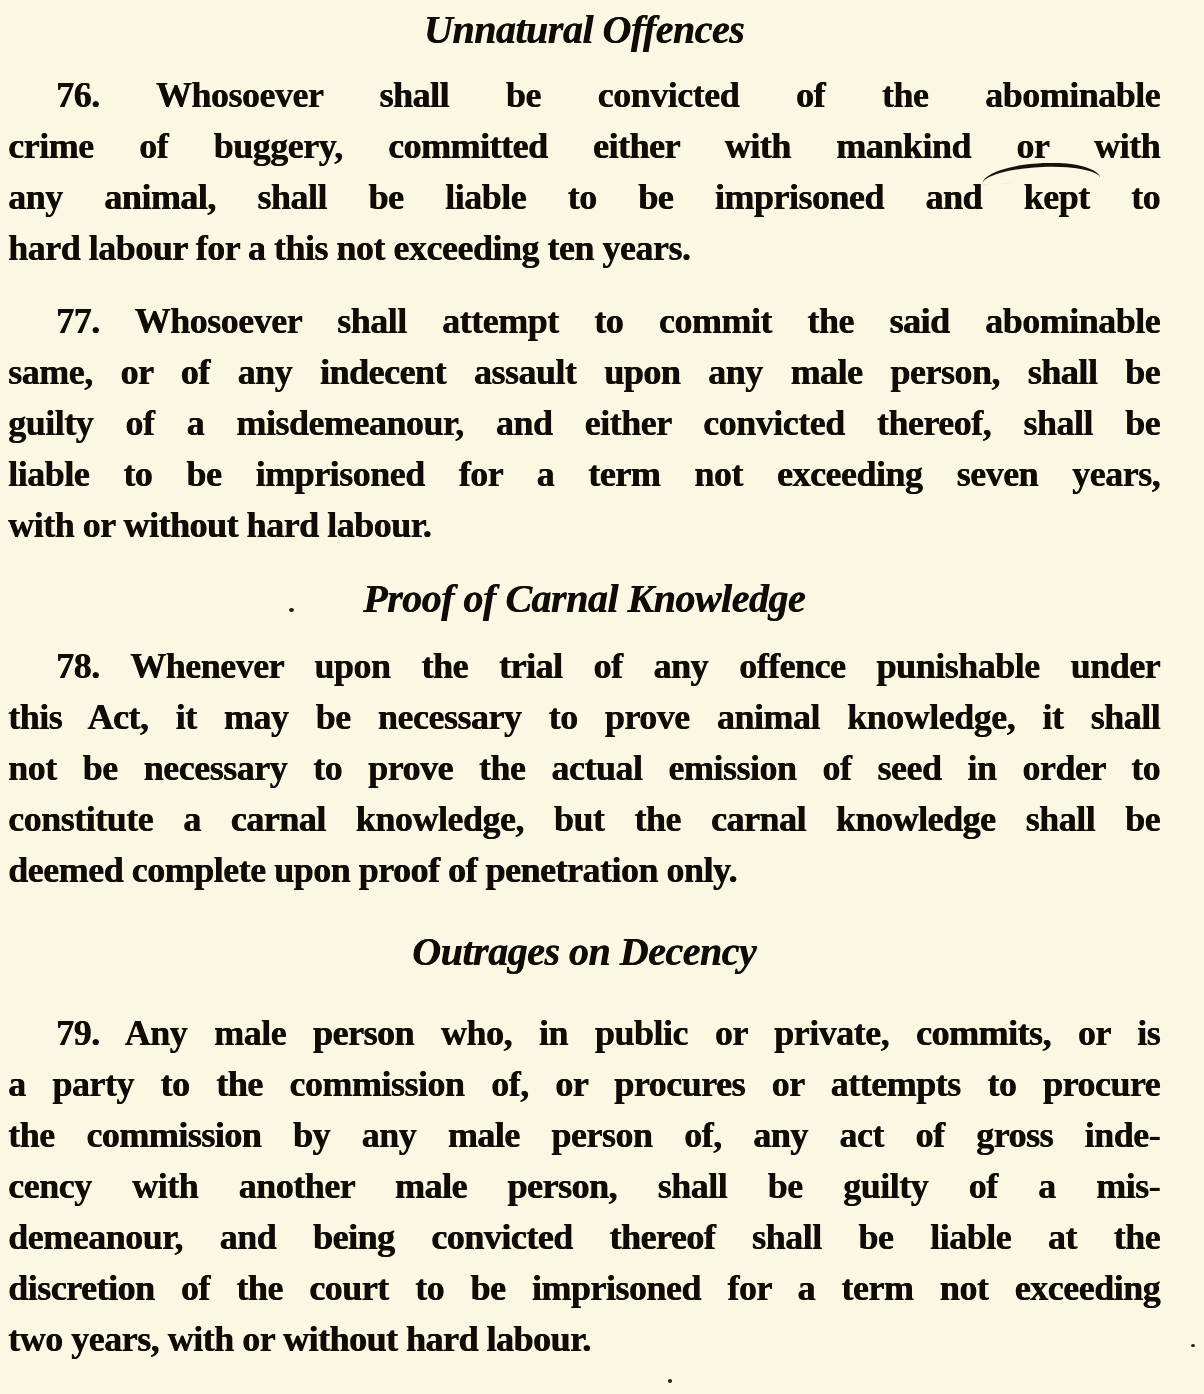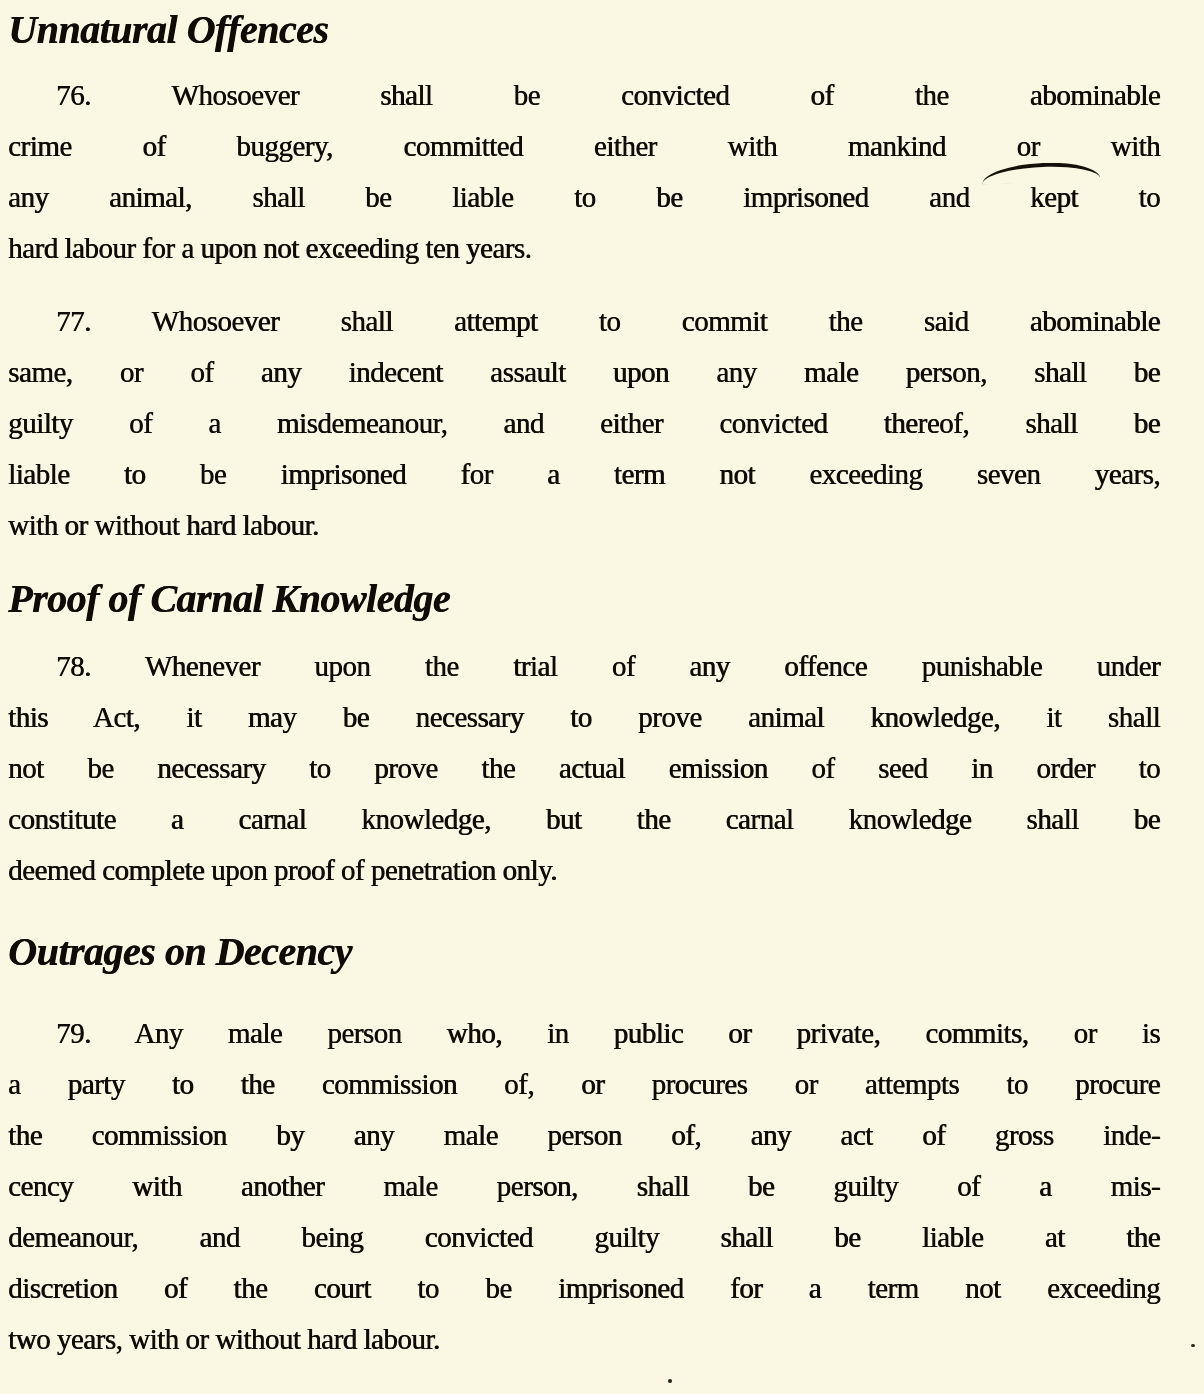--- a/index.html
+++ b/index.html
@@ -16,29 +16,30 @@
     box-sizing: border-box;
     padding: 6px 44px 0 8px;
     font-family: "Liberation Serif", "DejaVu Serif", serif;
     color: #0f0b06;
   }
   .section-heading {
     font-size: 40px;
     line-height: 48px;
     font-weight: 700;
     font-style: italic;
+    text-align: center;
     letter-spacing: -0.5px;
     text-shadow: 0.5px 0 0 currentColor;
   }
   .heading-2 { margin-top: 24px; }
   .heading-3 { margin-top: 32px; }
 
   .para {
-    font-size: 29px;
-    font-weight: 400;
+    font-size: 36px;
+    font-weight: 700;
     line-height: 51px;
     letter-spacing: -0.5px;
     text-shadow: 0.6px 0 0 currentColor;
   }
   .para-76 { margin-top: 16px; }
   .para-77 { margin-top: 22px; }
   .para-78 { margin-top: 18px; }
   .para-79 { margin-top: 32px; }
 
   .line {
@@ -75,21 +76,21 @@
 <body>
 
 <div class="doc-page">
 
   <div class="section-heading heading-1">Unnatural Offences</div>
 
   <div class="para para-76">
     <div class="line first">76. Whosoever shall be convicted of the abominable</div>
     <div class="line">crime of buggery, committed either with mankind or with</div>
     <div class="line">any animal, shall be liable to be imprisoned and kept to</div>
-    <div class="line last">hard labour for a upon not exceeding ten years.</div>
+    <div class="line last">hard labour for a this not exceeding ten years.</div>
   </div>
 
   <div class="para para-77">
     <div class="line first">77. Whosoever shall attempt to commit the said abominable</div>
     <div class="line">same, or of any indecent assault upon any male person, shall be</div>
     <div class="line">guilty of a misdemeanour, and either convicted thereof, shall be</div>
     <div class="line">liable to be imprisoned for a term not exceeding seven years,</div>
     <div class="line last">with or without hard labour.</div>
   </div>
 
@@ -103,21 +104,21 @@
     <div class="line last">deemed complete upon proof of penetration only.</div>
   </div>
 
   <div class="section-heading heading-3">Outrages on Decency</div>
 
   <div class="para para-79">
     <div class="line first">79. Any male person who, in public or private, commits, or is</div>
     <div class="line">a party to the commission of, or procures or attempts to procure</div>
     <div class="line">the commission by any male person of, any act of gross inde-</div>
     <div class="line">cency with another male person, shall be guilty of a mis-</div>
-    <div class="line">demeanour, and being convicted guilty shall be liable at the</div>
+    <div class="line">demeanour, and being convicted thereof shall be liable at the</div>
     <div class="line">discretion of the court to be imprisoned for a term not exceeding</div>
     <div class="line last">two years, with or without hard labour.</div>
   </div>
 
   <div class="scan-arc"></div>
   <div class="ink-speck speck-1"></div>
   <div class="ink-speck speck-2"></div>
   <div class="ink-speck speck-3"></div>
   <div class="ink-speck speck-4"></div>
 

